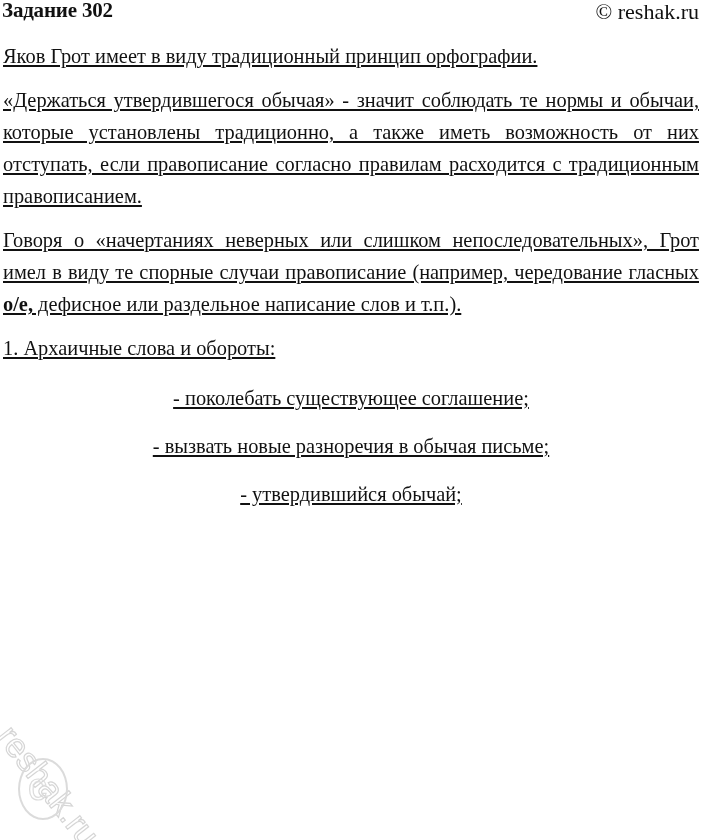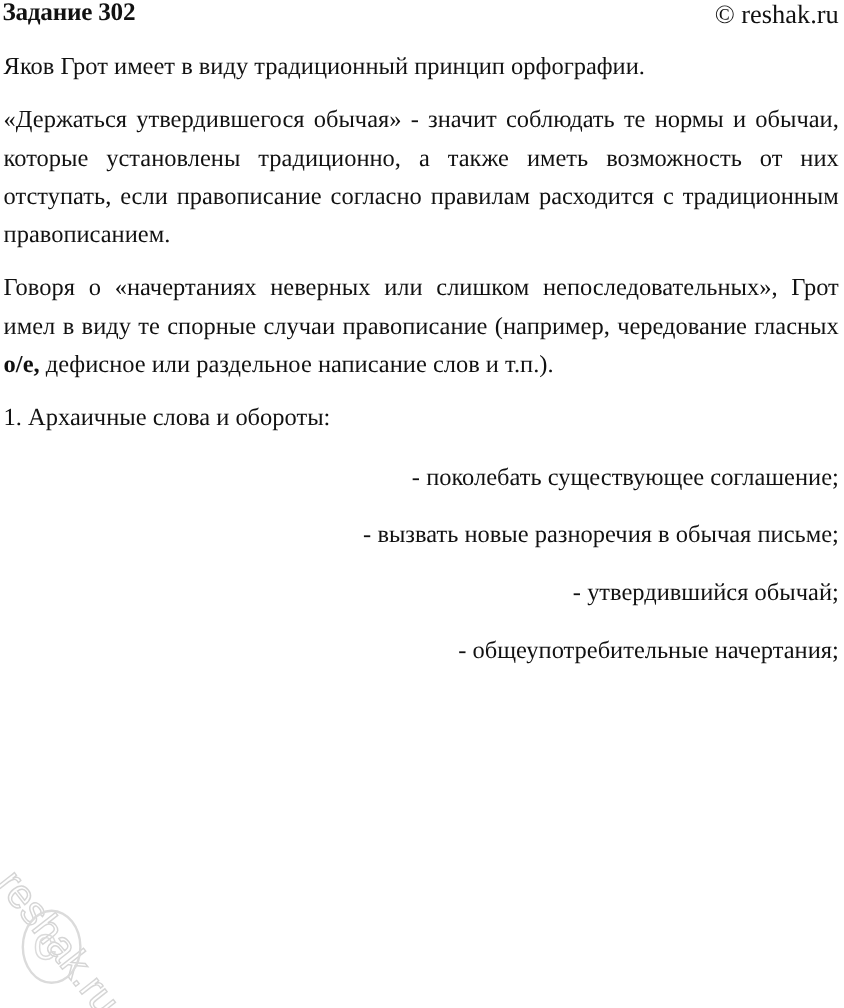--- a/index.html
+++ b/index.html
@@ -37,28 +37,29 @@
       top: -1px;
       font-size: 22px;
     }
     .content {
       position: absolute;
       left: 3px;
       top: 40px;
       width: 696px;
       font-size: 20.4px;
       line-height: 32px;
+      text-decoration: underline;
     }
     p {
       margin: 0;
       text-align: justify;
     }
     .para { margin-bottom: 12px; }
     .list-head { margin-top: 6px; margin-bottom: 18px; }
-    .list-item { margin-bottom: 16px; text-align: right; }
+    .list-item { margin-bottom: 16px; text-align: center; }
     .watermark {
       position: absolute;
       left: 14px;
       top: 688px;
       width: 110px;
       height: 140px;
       pointer-events: none;
       opacity: 0.35;
     }
     .watermark .wm-text {
@@ -102,21 +103,20 @@
 
 <div class="content">
   <p class="para">Яков Грот имеет в виду традиционный принцип орфографии.</p>
   <p class="para">«Держаться утвердившегося обычая» - значит соблюдать те нормы и обычаи, которые установлены традиционно, а также иметь возможность от них отступать, если правописание согласно правилам расходится с традиционным правописанием.</p>
   <p class="para"><span>Говоря о «начертаниях неверных или слишком непоследовательных», Грот имел в виду те спорные случаи правописание (например, чередование гласных </span><b>о/е,</b><span> дефисное или раздельное написание слов и т.п.).</span></p>
 
   <p class="list-head">1. Архаичные слова и обороты:</p>
   <p class="list-item">- поколебать существующее соглашение;</p>
   <p class="list-item">- вызвать новые разноречия в обычая письме;</p>
   <p class="list-item">- утвердившийся обычай;</p>
-  <p class="list-item">- общеупотребительные начертания;</p>
 
 </div>
 
 <div class="watermark">
   <div class="wm-text">reshak.ru</div>
   <div class="wm-circle"></div>
   <div class="wm-c">c</div>
 </div>
 
 </body></html>

